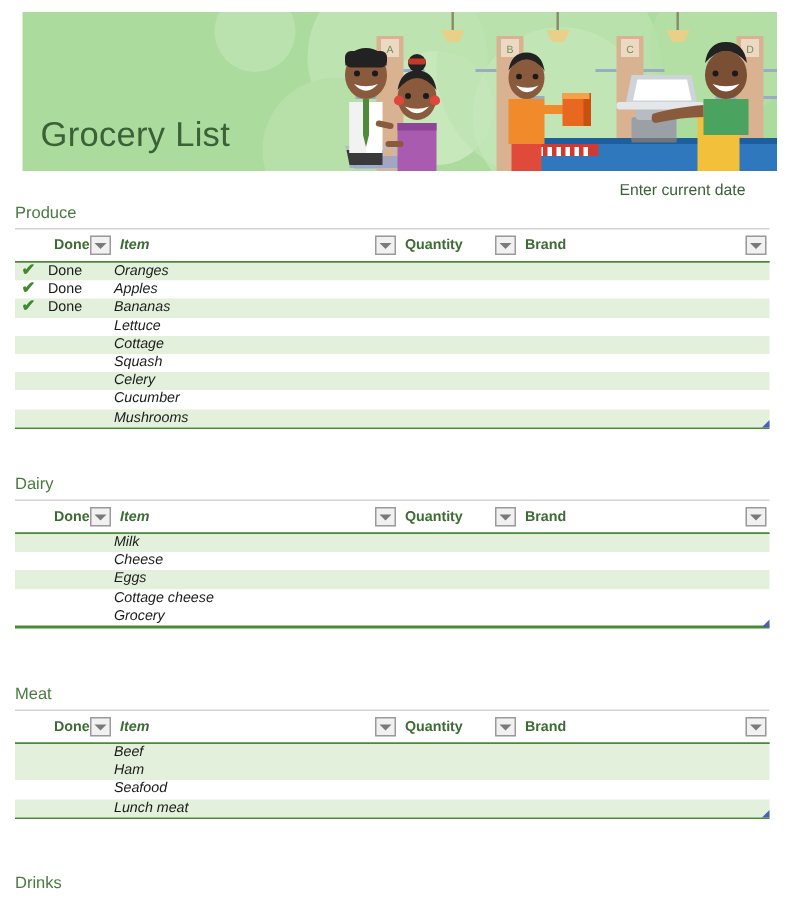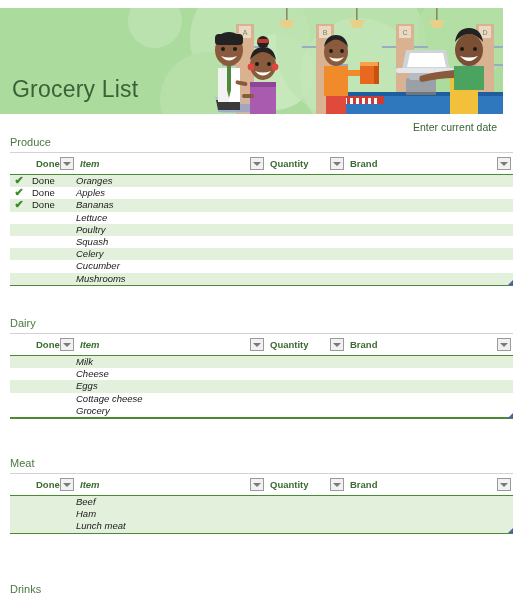--- a/index.html
+++ b/index.html
@@ -6,21 +6,21 @@
   body{
     width:530px;height:599px;
     background:#ffffff;
     font-family:"Liberation Sans", sans-serif;
     overflow:hidden;
     position:relative;
   }
 
   
   .banner{
-    position:absolute;left:0;top:8px;width:503px;height:106px;
+    position:absolute;left:15px;top:8px;width:503px;height:106px;
     background:#abdc9e;
     overflow:hidden;
   }
   .bokeh{position:absolute;border-radius:50%;background:#bde3b0;}
   .bokeh.b2{background:#c6e8bb;}
   .bokeh.b3{background:#b6e0a8;}
   .banner-title{
     position:absolute;left:12px;top:68px;
     font-size:23px;color:#3b6136;letter-spacing:.2px;
     white-space:nowrap;
@@ -323,21 +323,21 @@
           <tr class="even">
             <td class="c-check"></td>
             <td class="c-done"></td>
             <td class="c-item">Lettuce</td>
             <td class="c-qty"></td>
             <td class="c-brand"></td>
           </tr>
           <tr class="odd">
             <td class="c-check"></td>
             <td class="c-done"></td>
-            <td class="c-item">Poultry</td>
+            <td class="c-item">Cottage</td>
             <td class="c-qty"></td>
             <td class="c-brand"></td>
           </tr>
           <tr class="even">
             <td class="c-check"></td>
             <td class="c-done"></td>
             <td class="c-item">Squash</td>
             <td class="c-qty"></td>
             <td class="c-brand"></td>
           </tr>
@@ -502,20 +502,27 @@
             <td class="c-qty"></td>
             <td class="c-brand"></td>
           </tr>
           <tr class="odd">
             <td class="c-check"></td>
             <td class="c-done"></td>
             <td class="c-item">Ham</td>
             <td class="c-qty"></td>
             <td class="c-brand"></td>
           </tr>
+          <tr class="even">
+            <td class="c-check"></td>
+            <td class="c-done"></td>
+            <td class="c-item">Seafood</td>
+            <td class="c-qty"></td>
+            <td class="c-brand"></td>
+          </tr>
           <tr class="odd">
             <td class="c-check"></td>
             <td class="c-done"></td>
             <td class="c-item">Lunch meat</td>
             <td class="c-qty"></td>
             <td class="c-brand"></td>
           </tr>
         </tbody>
       </table>
       <div class="tbl-bottom">

